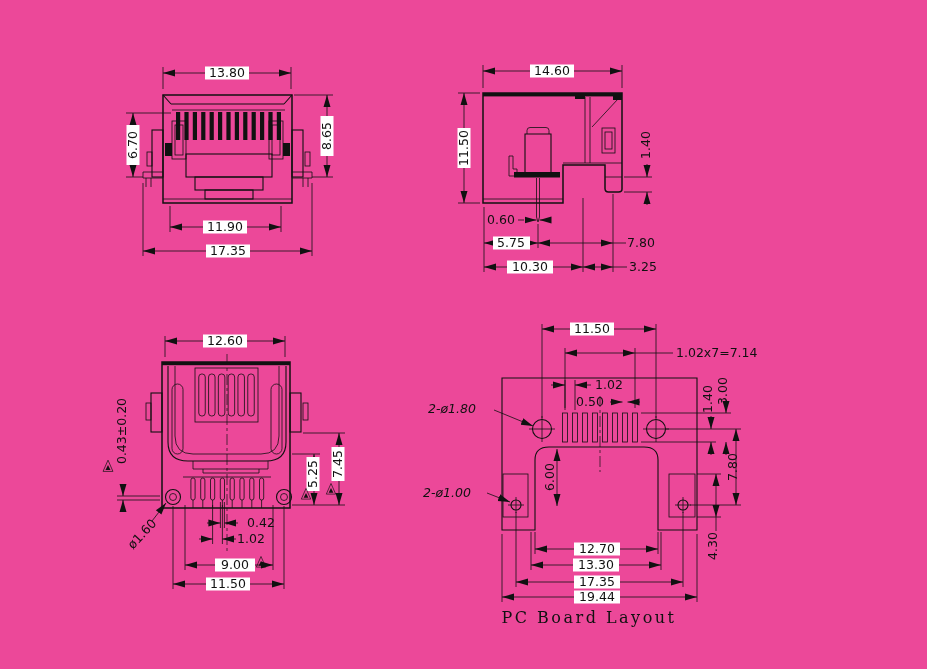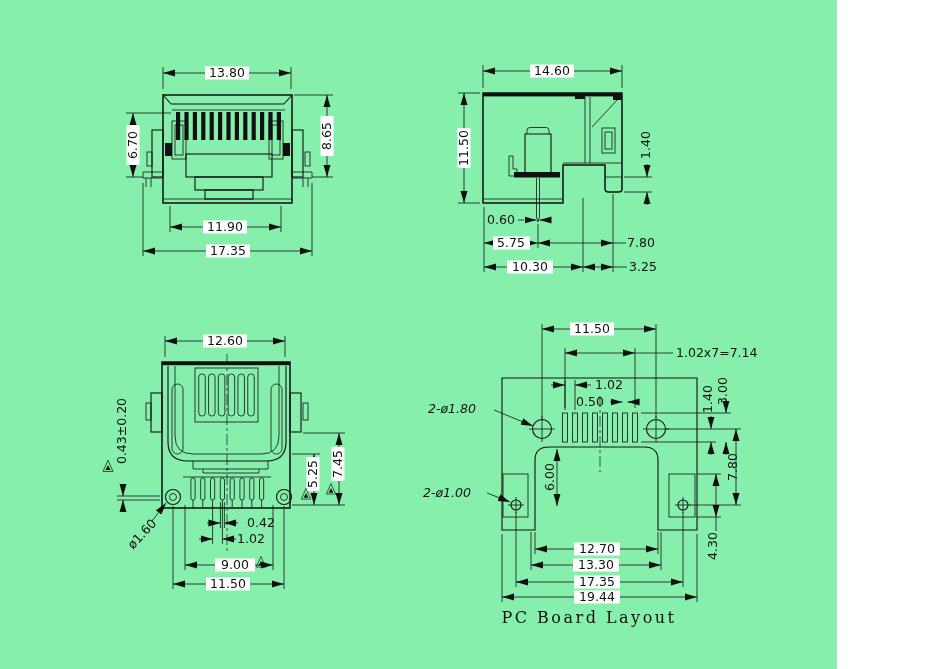--- a/index.html
+++ b/index.html
@@ -1,16 +1,16 @@
 <!DOCTYPE html>
 <html><head>
 <meta charset="utf-8">
 <style>
   html,body{margin:0;padding:0;background:#fff;}
-  #stage{position:relative;width:837px;height:669px;background:#86efac;overflow:hidden;text-align:center;}
+  #stage{position:relative;width:927px;height:669px;background:#ec4899;overflow:hidden;text-align:center;}
   svg{display:block;}
   .o{fill:none;stroke:#111;stroke-width:1.5;stroke-linejoin:miter;}
   .m{fill:none;stroke:#111;stroke-width:1.1;}
   .t{fill:none;stroke:#111;stroke-width:0.8;}
   .f{fill:#111;stroke:none;}
   .dim{fill:none;stroke:#111;stroke-width:0.8;}
   .cl{fill:none;stroke:#111;stroke-width:0.7;stroke-dasharray:11 3 3 3;}
   .wo{fill:#fff;stroke:none;}
   text{font-family:"DejaVu Sans",sans-serif;font-size:12.5px;fill:#111;}
   .it{font-style:italic;}

